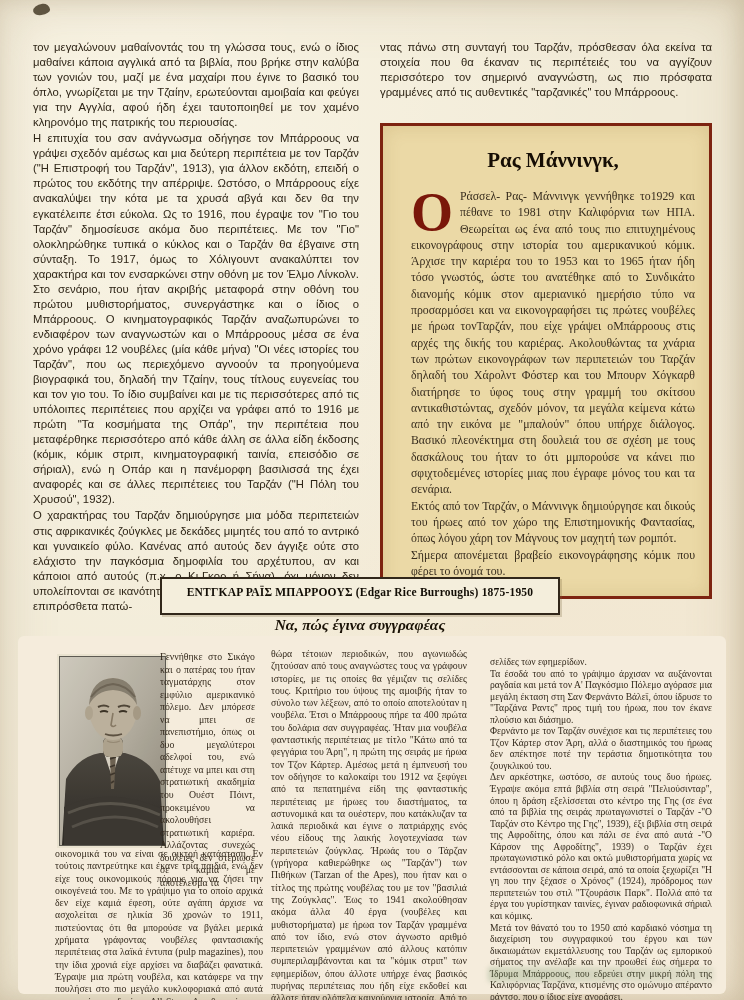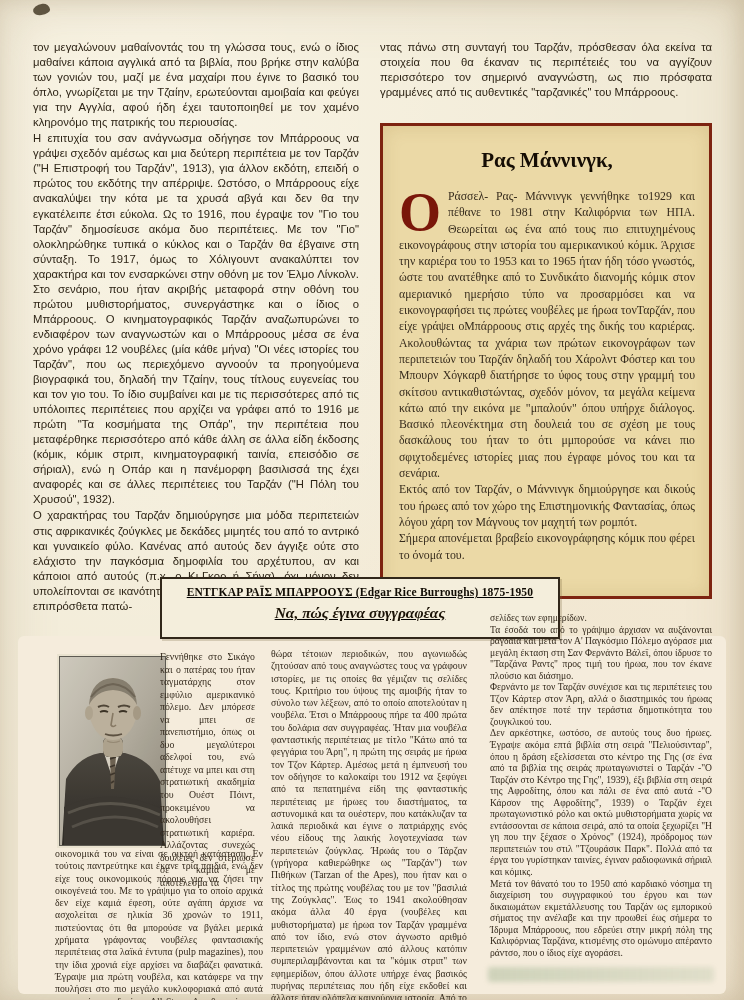--- a/index.html
+++ b/index.html
@@ -14,44 +14,44 @@
       background:#f5ecdc;border-radius:6px;}
   .ink-mark{position:absolute;left:33px;top:4px;width:17px;height:11px;background:#473c28;
       border-radius:60% 40% 55% 45%/55% 60% 40% 45%;transform:rotate(-8deg);opacity:.85;}
   .col{position:absolute;text-align:justify;color:#2e2517;}
   .sans{font-family:"Liberation Sans","DejaVu Sans",sans-serif;}
   .col p{margin:0 0 1px 0;}
   .top-left{left:33px;top:40px;width:326px;font-size:11.3px;line-height:15.05px;}
   .top-right{left:380px;top:40px;width:332px;font-size:11.3px;line-height:15.05px;}
   .manning-box{position:absolute;left:380px;top:123px;width:332px;height:476px;
       box-sizing:border-box;border:3px solid #7d2310;background:#ebd9a6;
-      padding:10px 14px 8px 16px;
+      padding:10px 14px 8px 28px;
       box-shadow:inset 0 0 18px rgba(140,100,40,.18);}
   .manning-title{font-weight:bold;font-size:21px;line-height:28px;text-align:center;
       color:#150d04;margin-top:10px;}
   .manning-body{margin-top:14px;font-size:11.8px;line-height:16.3px;color:#372c1d;
       text-align:justify;}
   .manning-body p{margin:0;}
   .dropcap{float:left;font-size:54px;line-height:42px;font-weight:bold;color:#7a170a;
       margin:3px 7px 0 0;font-family:"Liberation Serif",serif;}
-  .burroughs-box{position:absolute;left:160px;top:577px;width:400px;height:62px;
+  .burroughs-box{position:absolute;left:160px;top:577px;width:400px;height:38px;
       box-sizing:border-box;border:2px solid #31271a;background:#f4eedc;text-align:center;
-      box-shadow:2px 2px 0 rgba(120,100,60,.25);text-decoration:underline;}
+      box-shadow:2px 2px 0 rgba(120,100,60,.25);}
   .burroughs-title{font-weight:bold;font-size:11.5px;letter-spacing:.2px;color:#120d05;
       margin-top:7px;white-space:nowrap;}
   .burroughs-subtitle{font-style:italic;font-weight:bold;font-size:15.5px;color:#1a1206;
-      margin-top:6px;}
+      margin-top:18px;}
   .photo{position:absolute;left:59px;top:656px;width:105px;height:188px;
       border:1px solid #5d5a52;background:#c9c4b8;box-shadow:0 0 0 2px #e9e2cf;}
   .photo svg{display:block;width:100%;height:100%;}
   .b-col{font-size:9.8px;line-height:12.3px;color:#342a1d;}
   .colA-beside{left:160px;top:651px;width:95px;height:196px;line-height:12.55px;}
   .colA-below{left:55px;top:848px;width:208px;height:150px;}
   .colB{left:271px;top:648px;width:196px;height:348px;}
-  .colC{left:490px;top:612px;width:222px;height:344px;font-size:9.6px;line-height:11.55px;}
+  .colC{left:490px;top:656px;width:222px;height:344px;font-size:9.6px;line-height:11.55px;}
   .colC p{margin:0;}
   .ghost-bar{position:absolute;left:488px;top:967px;width:226px;height:15px;
       background:linear-gradient(90deg, rgba(118,152,108,.30), rgba(118,152,108,.16));
       filter:blur(2.5px);border-radius:3px;}
 </style>
 </head>
 <body>
 
 <div class="page">
   <div class="bottom-tint"></div>

